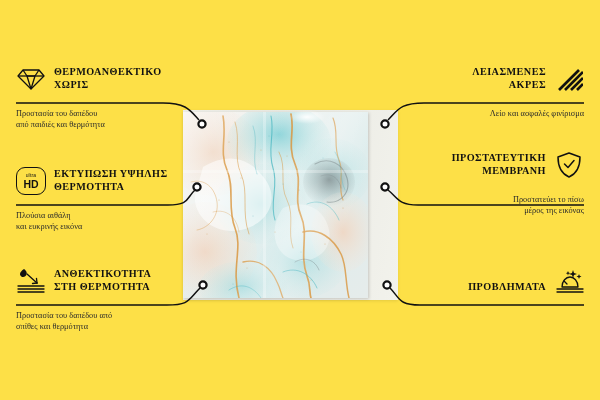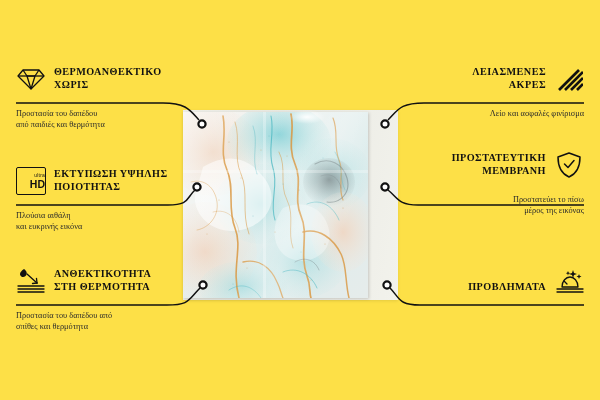--- a/index.html
+++ b/index.html
@@ -63,22 +63,22 @@
 
   .f1{left:16px;top:64px;}
   .f2{left:16px;top:166px;}
   .f3{left:16px;top:266px;}
   .f4{left:402px;top:64px;}
   .f5{left:402px;top:150px;}
   .f6{left:400px;top:266px;width:184px;}
 
   
   .hdbox{
-    width:28px;height:26px;border:1.3px solid #111;border-radius:2px;
-    display:flex;flex-direction:column;align-items:flex-end;justify-content:center;
+    width:28px;height:26px;border:1.3px solid #111;border-radius:9px;
+    display:flex;flex-direction:column;align-items:center;justify-content:center;
     font-family:"Liberation Sans", sans-serif;line-height:1;
   }
   .hdbox .u{font-size:5px;letter-spacing:.2px;color:#111;}
   .hdbox .h{font-size:10.5px;font-weight:700;color:#111;margin-top:1px;}
 </style>
 </head>
 <body>
 
 <div id="stage">
 
@@ -236,21 +236,21 @@
   <div class="feature left f2">
     <div class="head">
       <span class="ficon">
         <span class="hdbox">
           <span class="u">ultra</span>
           <span class="h">HD</span>
         </span>
       </span>
       <span class="ftitle">
         <span>ΕΚΤΥΠΩΣΗ ΥΨΗΛΗΣ</span><br>
-        <span>ΠΟΙΟΤΗΤΑΣ</span>
+        <span>ΘΕΡΜΟΤΗΤΑ</span>
       </span>
     </div>
     <div class="fdesc">
       <span>Πλούσια αιθάλη</span><br>
       <span>και ευκρινής εικόνα</span>
     </div>
   </div>
 
   <div class="feature left f3">
     <div class="head">

